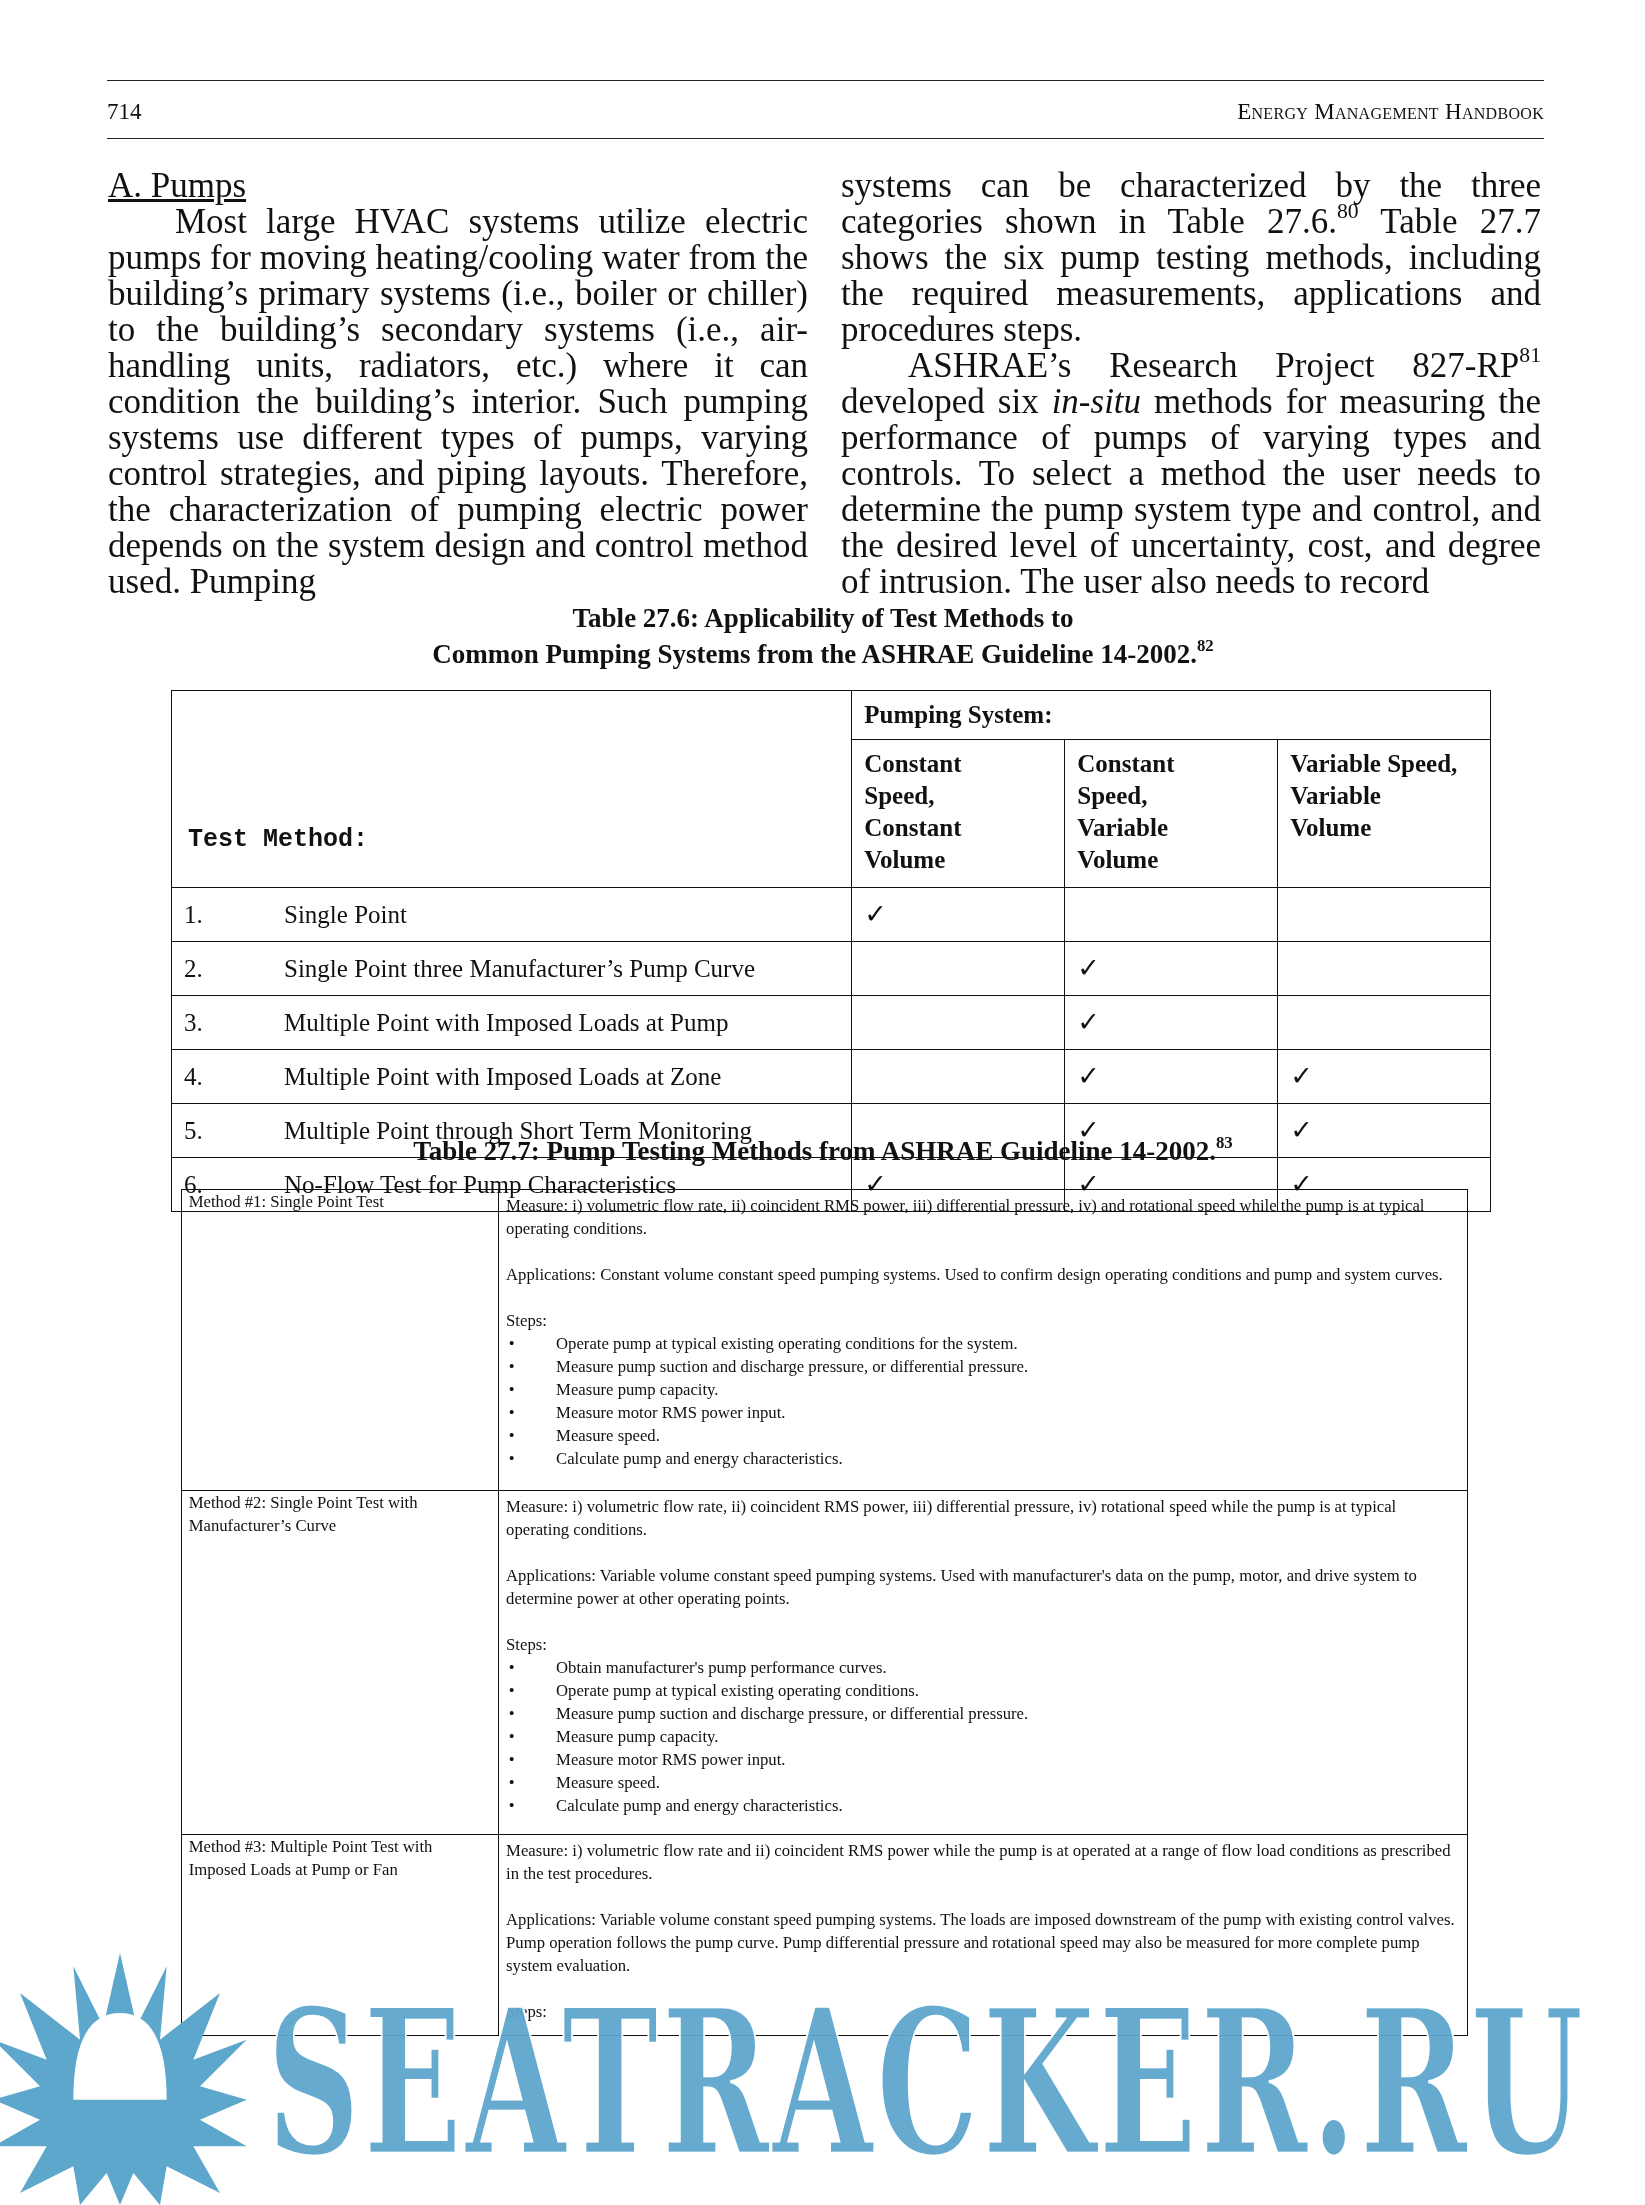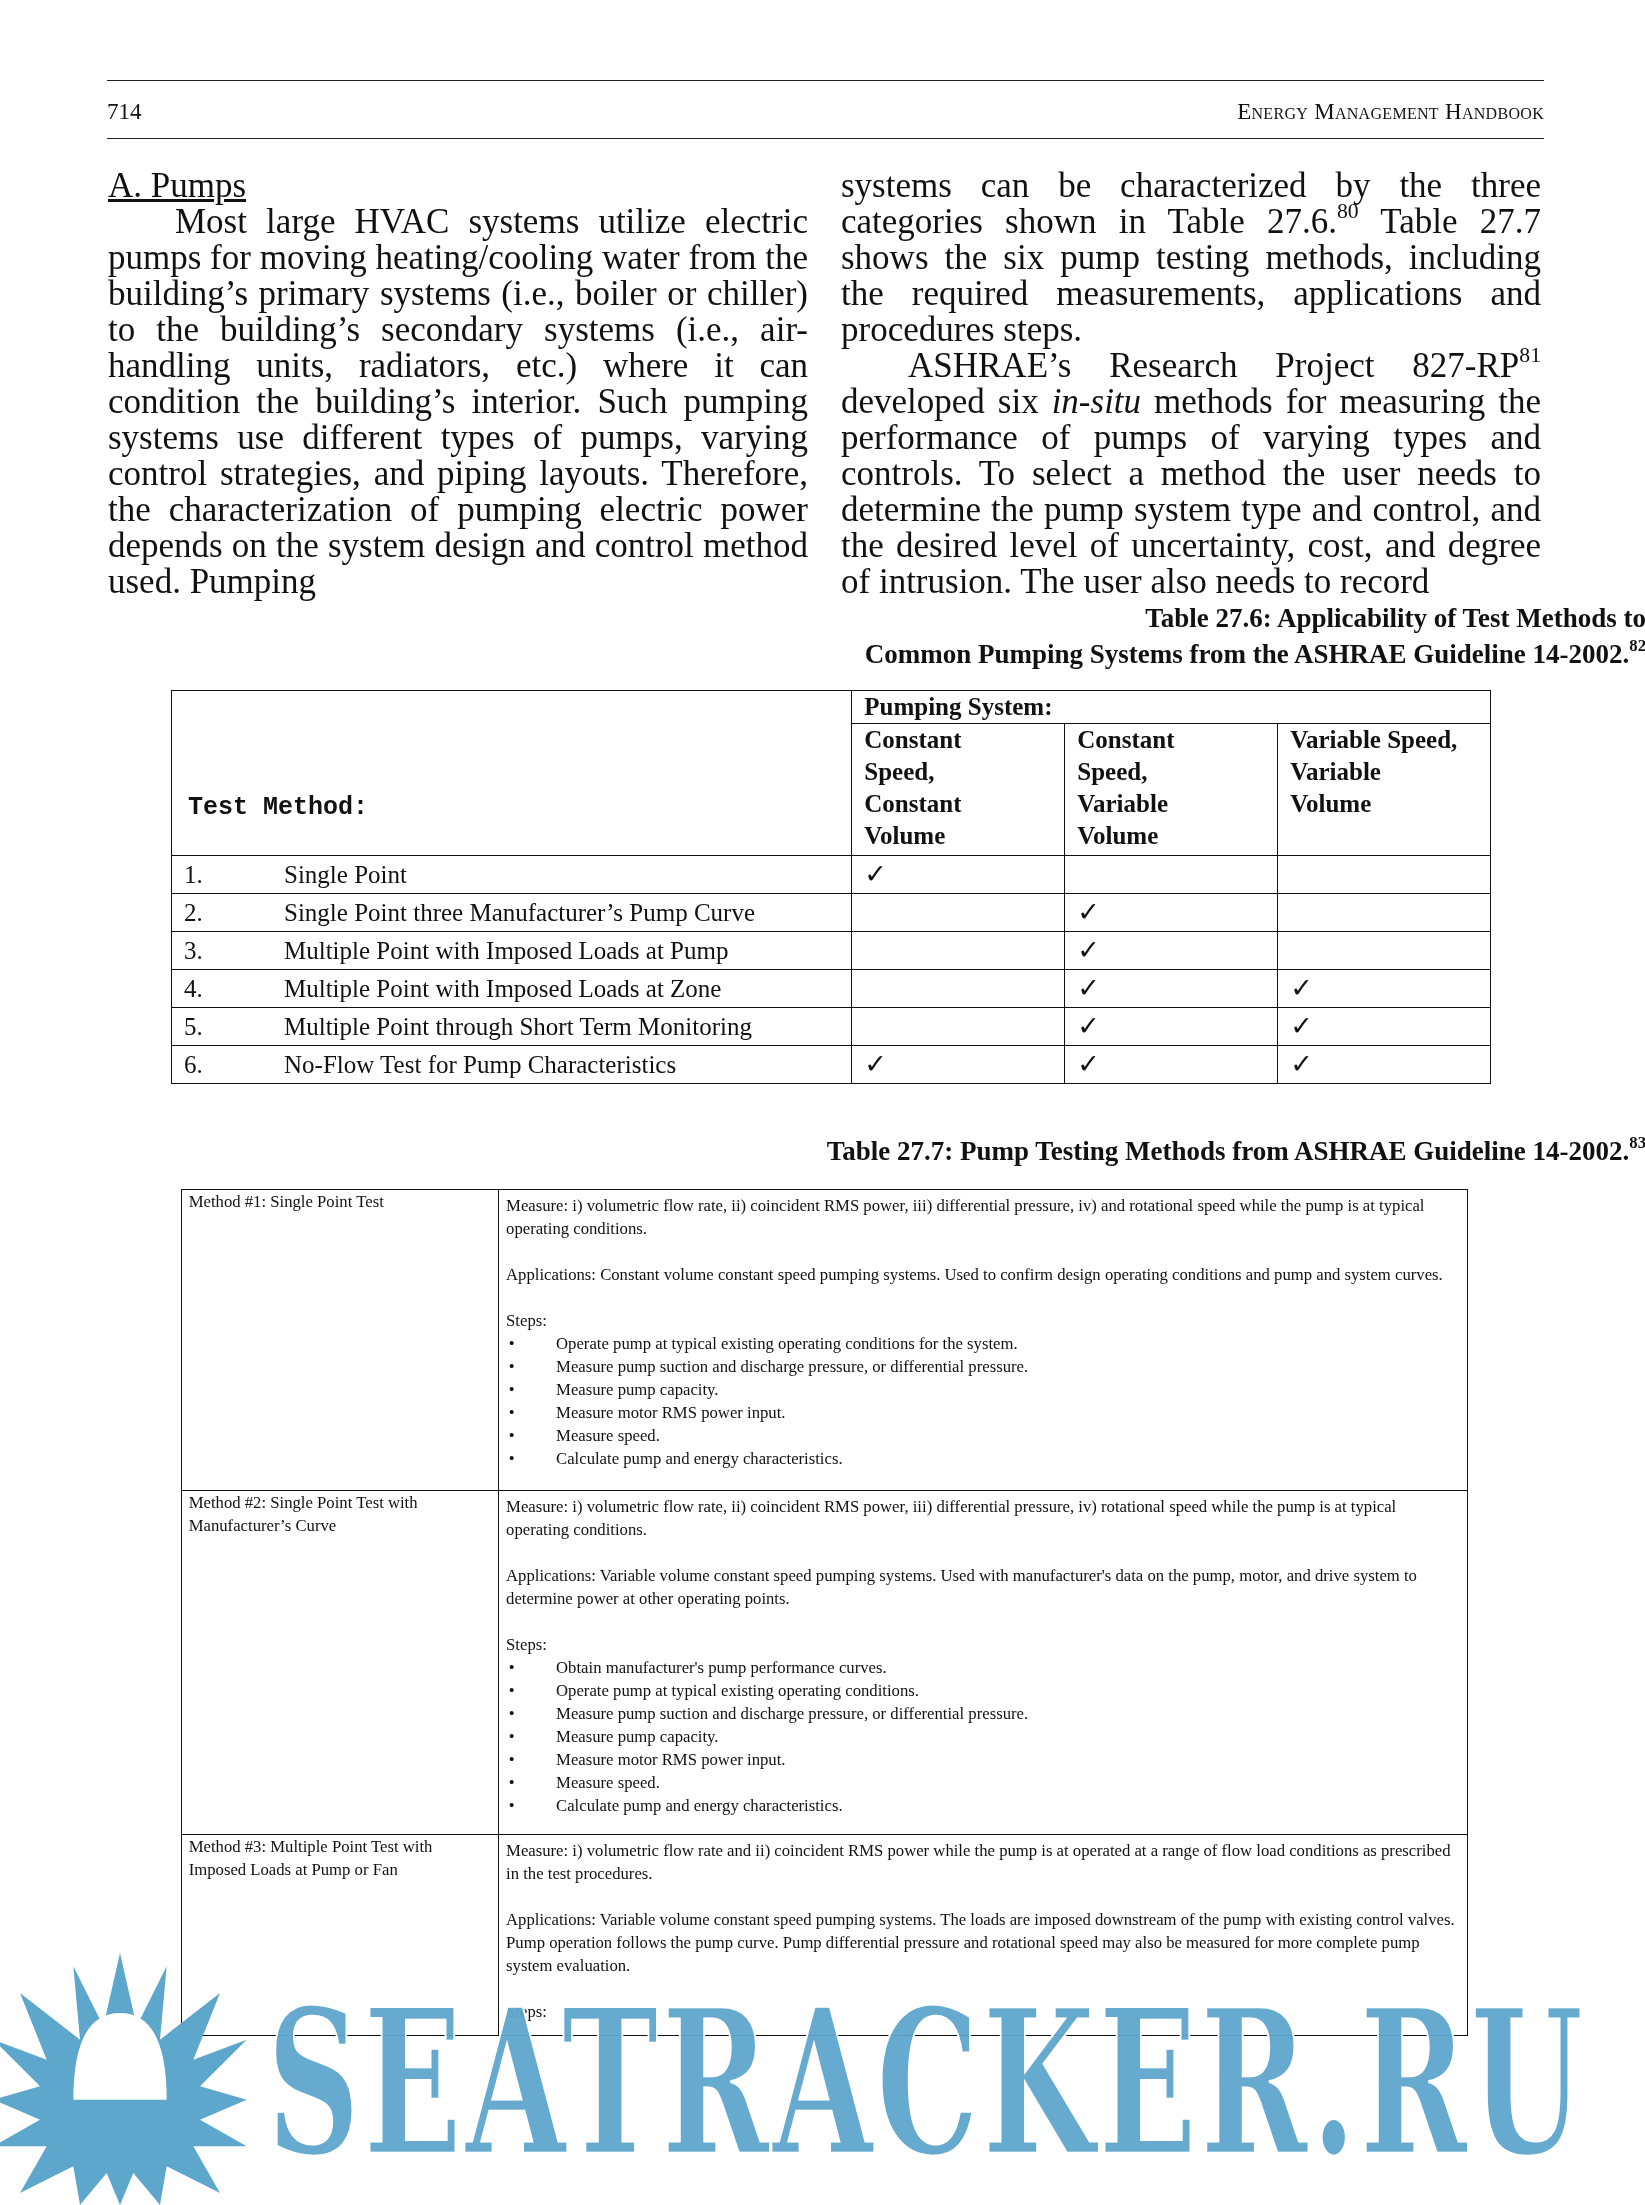--- a/index.html
+++ b/index.html
@@ -16,27 +16,27 @@
   
   .col { position: absolute; top: 168px; width: 700px; font-size: 35px; line-height: 36px; text-align: justify; }
   .col.left { left: 108px; }
   .col.right { left: 841px; }
   .col p { margin: 0; }
   .indent { text-indent: 67px; }
   .section-head { text-decoration: underline; }
   sup { font-size: 0.62em; line-height: 0; vertical-align: 0.7em; }
 
   
-  .caption { position: absolute; left: 0; width: 1646px; text-align: right; font-weight: bold; font-size: 27px; line-height: 36px; }
+  .caption { position: absolute; left: 0; width: 1646px; text-align: center; font-weight: bold; font-size: 27px; line-height: 36px; }
   .cap1 { top: 600px; }
   .cap2 { top: 1133px; }
 
   
   .t1 { position: absolute; left: 171px; top: 690px; width: 1320px; border-collapse: collapse; font-size: 25px; }
-  .t1 td { border: 1.3px solid #111; padding: 0 12px; vertical-align: top; }
+  .t1 td { border: 1.3px solid #111; padding: 8px 12px; vertical-align: top; }
   .t1 .hdr { font-weight: bold; line-height: 32px; }
   .t1 .testmethod { vertical-align: bottom; padding-bottom: 31px; padding-left: 16px; font-family: Liberation Mono, monospace; }
   .t1 .ps { height: 32px; }
   .t1 .sub { height: 131px; }
   .t1 .row td { height: 37px; line-height: 37px; }
   .t1 .num { display: inline-block; width: 100px; }
   .t1 .check { font-size: 27px; }
   .w-method { width: 668px; }
   .w-col { width: 191px; }
 

